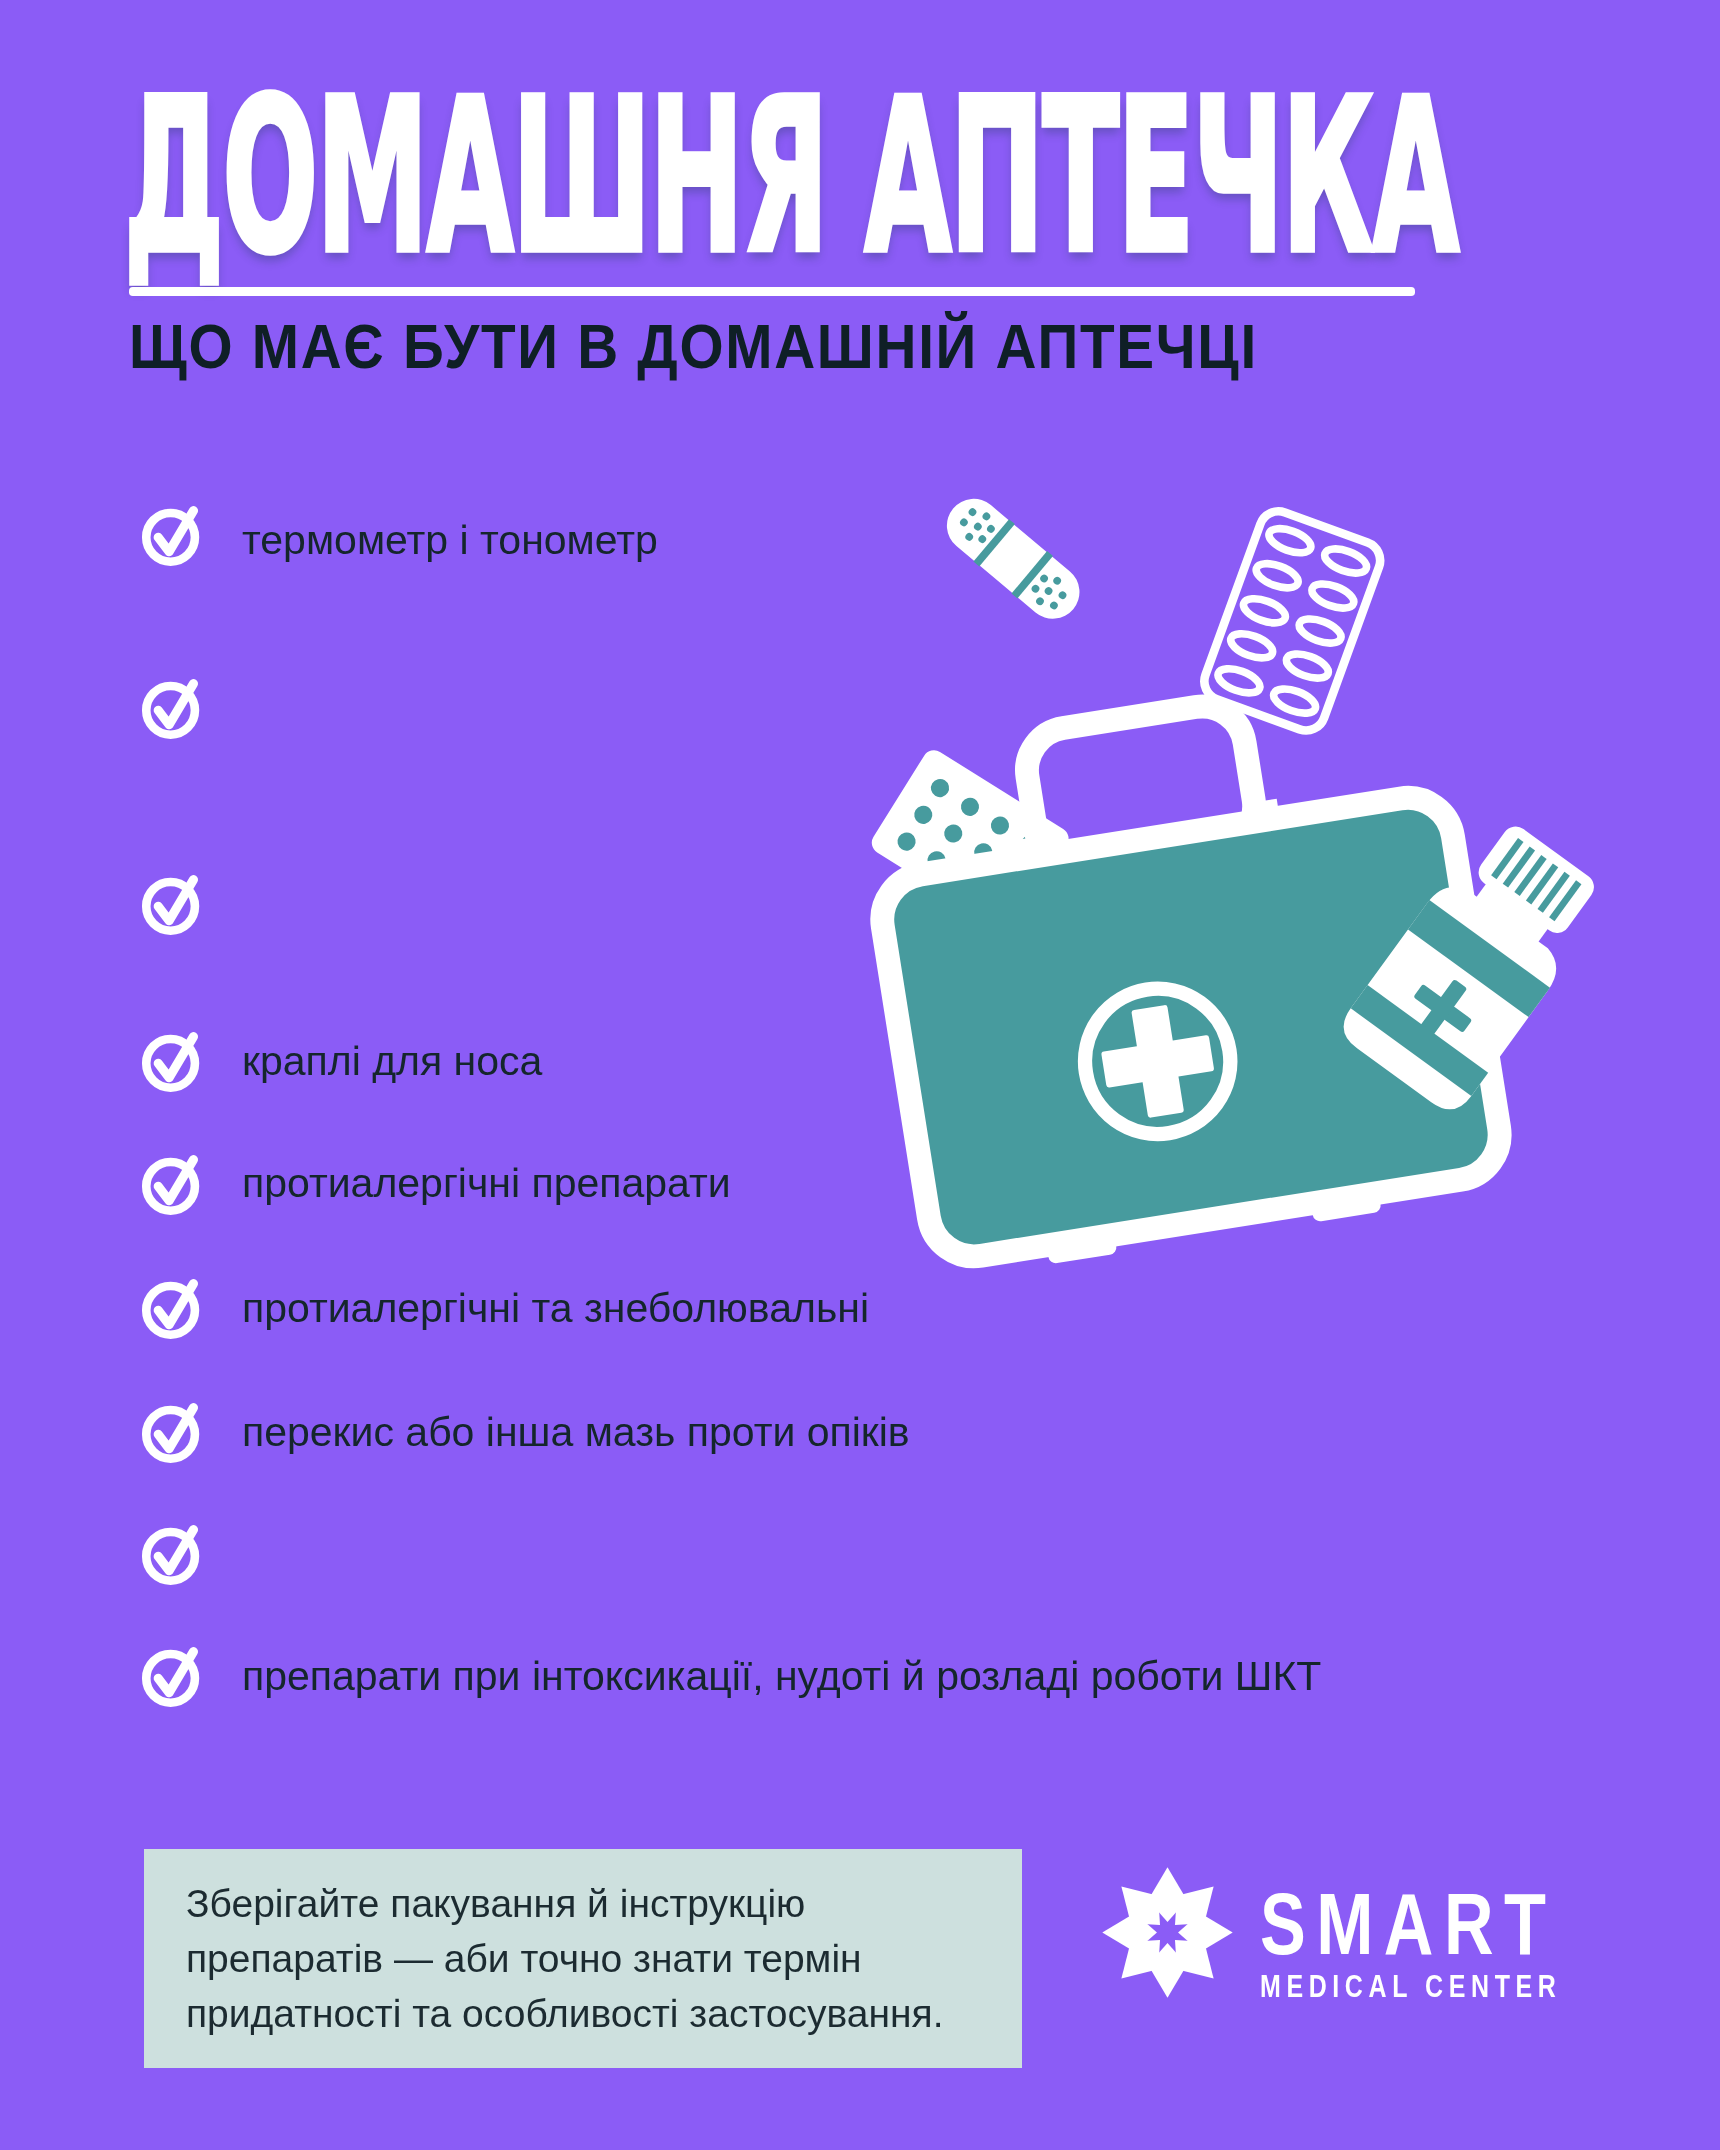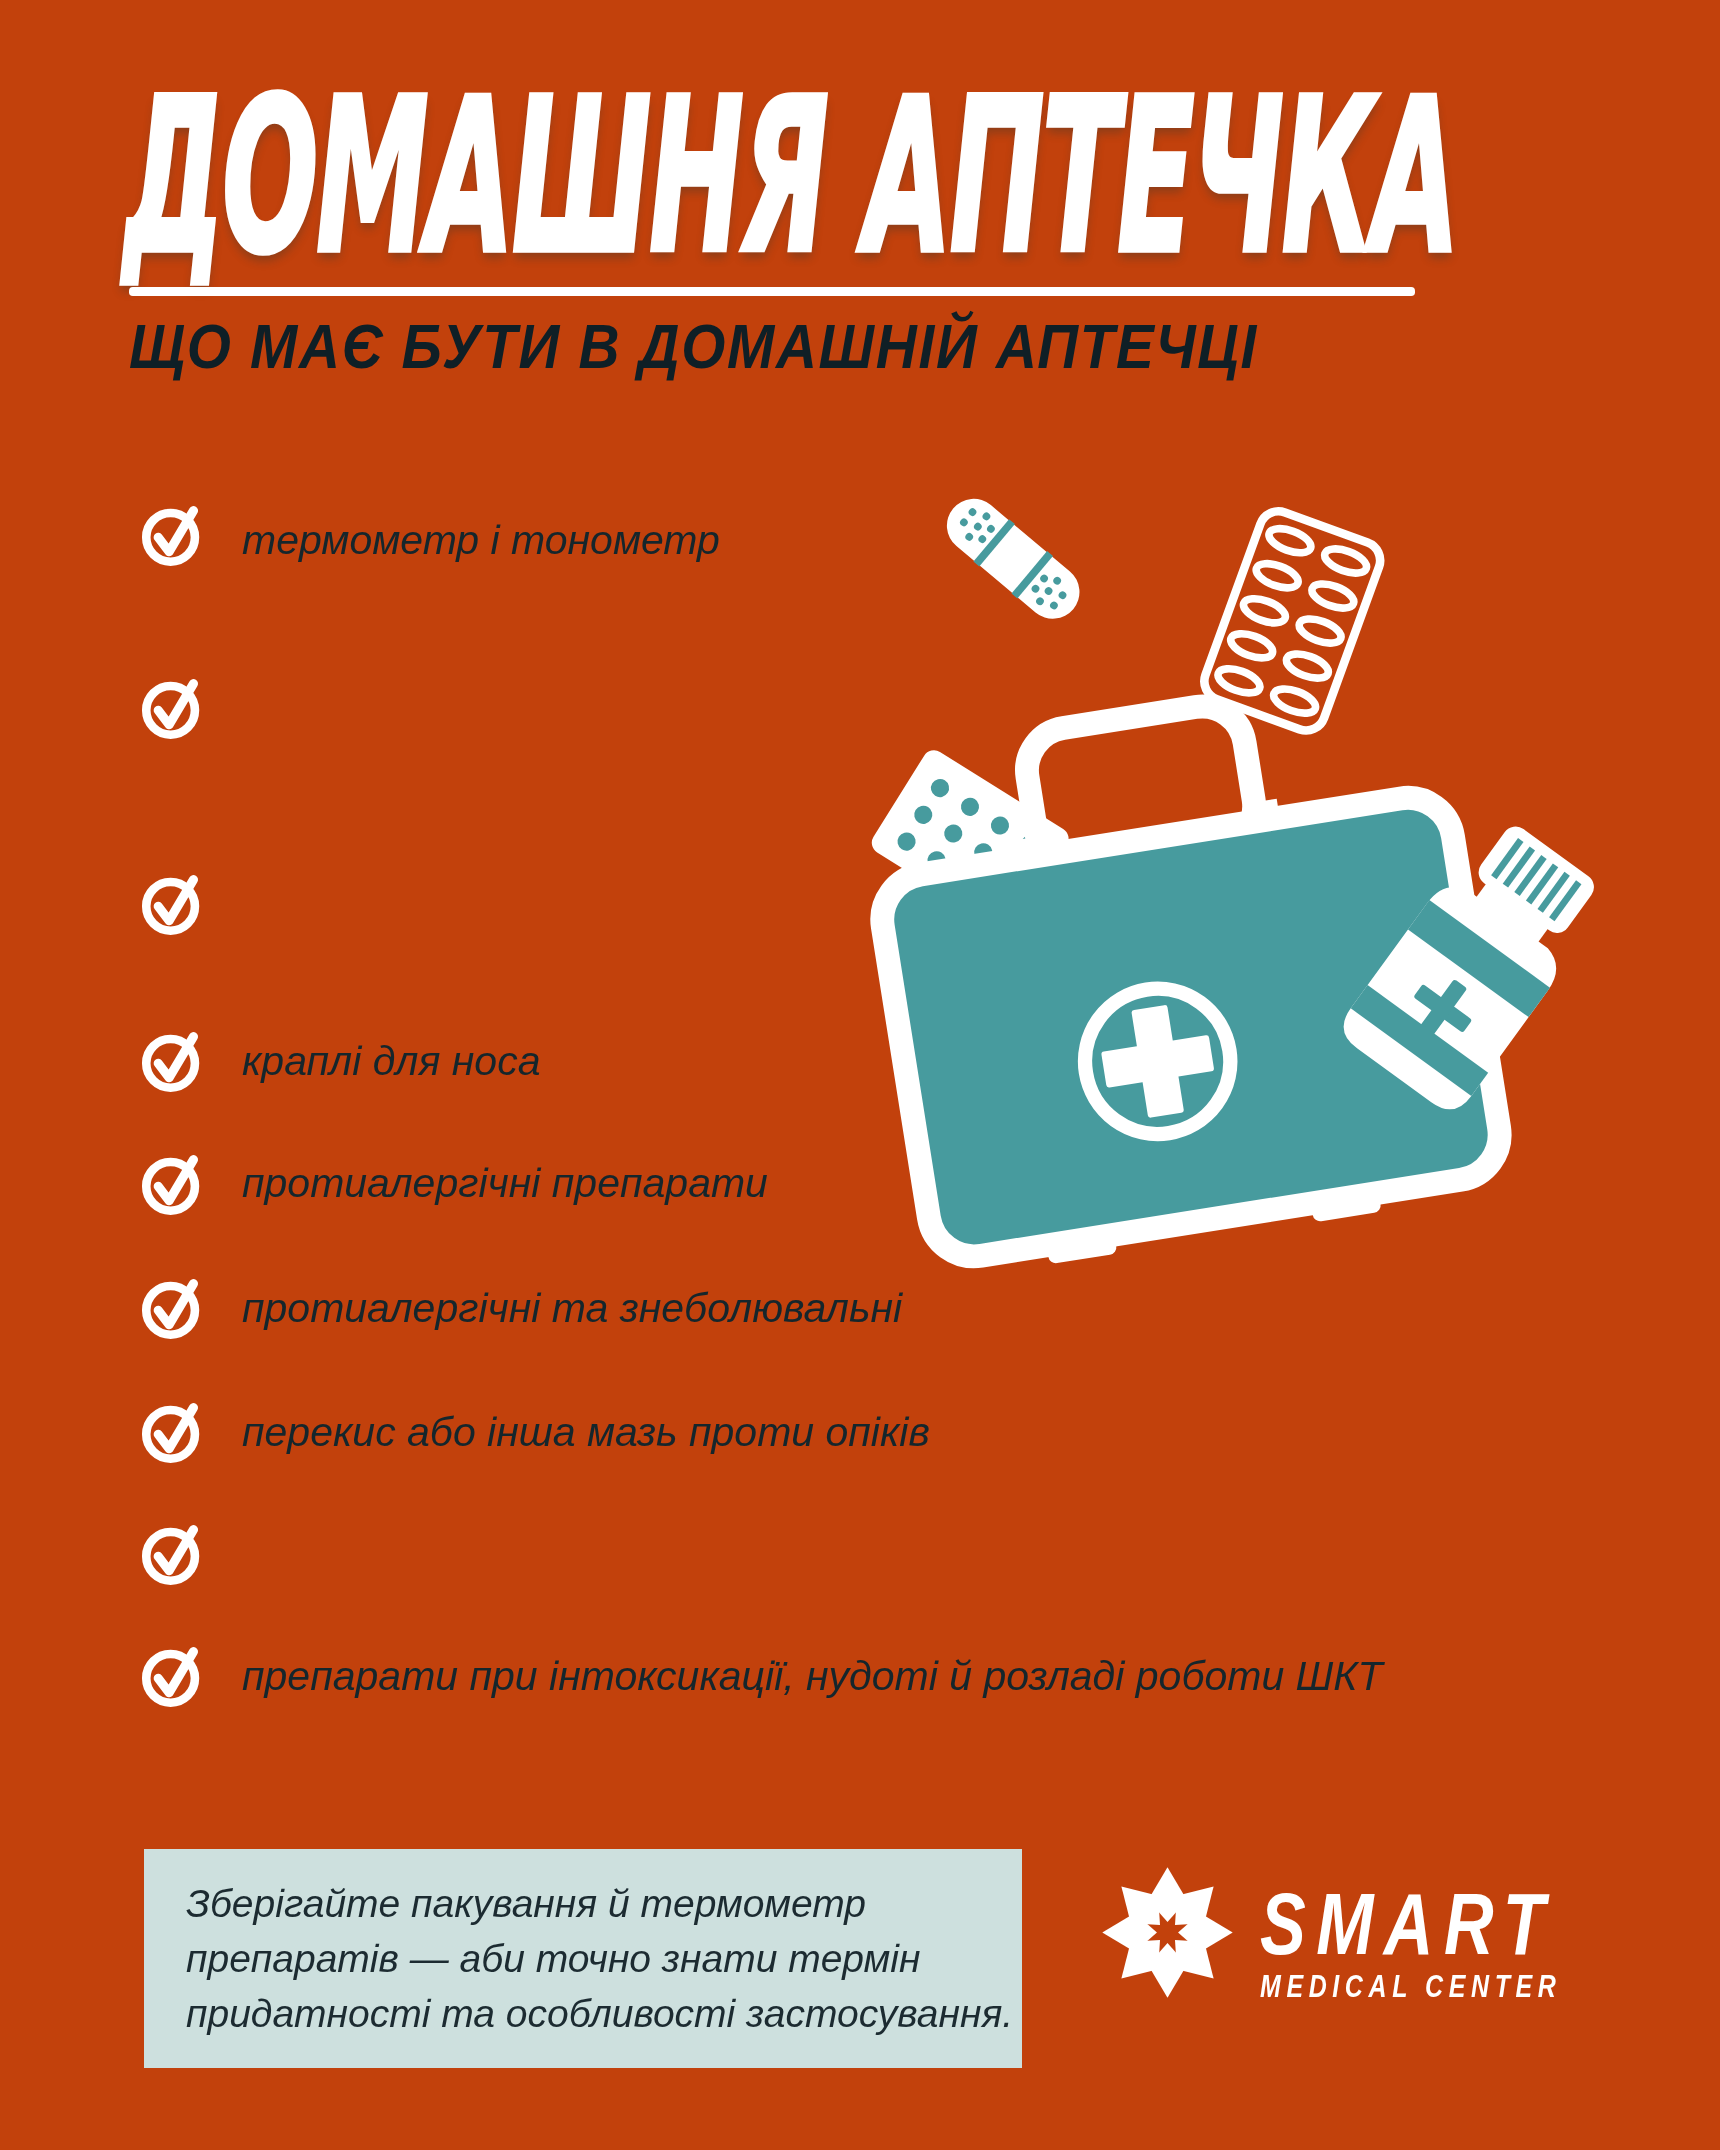--- a/index.html
+++ b/index.html
@@ -1,22 +1,21 @@
 <!DOCTYPE html>
 <html><head>
 <meta charset="utf-8">
 <style>
   html,body{margin:0;padding:0;background:#2c6d70;}
   .poster{
     position:relative;
     width:1721px;height:2151px;
-    background:#c2410c;
+    background:#8b5cf6;
     overflow:hidden;
     font-family:"Liberation Sans", sans-serif;
-    font-style:italic;
   }
   
   .title{
     position:absolute;left:124px;top:71px;height:229px;
     font-family:"DejaVu Sans", sans-serif;
     font-weight:bold;font-size:212px;line-height:1;
     color:#ffffff;letter-spacing:-2.9px;white-space:nowrap;
     transform:scaleX(0.53);transform-origin:left top;
     -webkit-text-stroke:5.7px #ffffff;
     text-shadow:0 7.6px 13.4px rgba(8,54,58,0.28);
@@ -228,21 +227,21 @@
       <rect x="-40" y="-106" width="80" height="28" fill="#ffffff"></rect>
       <path d="M -52,-84 L 52,-84 Q 78,-78 78,-48 L 78,88 Q 78,118 48,118 L -48,118 Q -78,118 -78,88 L -78,-48 Q -78,-78 -52,-84 Z" fill="#ffffff"></path>
       <rect x="-78" y="-52" width="156" height="38" fill="#479b9e"></rect>
       <rect x="-32" y="23" width="64" height="17" rx="3" fill="#479b9e"></rect>
       <rect x="-8.5" y="-0.5" width="17" height="64" rx="3" fill="#479b9e"></rect>
       <rect x="-78" y="58" width="156" height="30" fill="#479b9e"></rect>
     </g>
   </svg>
 
   <div class="note-box">
-    <span>Зберігайте пакування й термометр</span>
+    <span>Зберігайте пакування й інструкцію</span>
     <span>препаратів — аби точно знати термін</span>
     <span>придатності та особливості застосування.</span>
   </div>
 
   <svg class="logo-star" viewBox="-80 -80 160 160">
     <g fill="#ffffff">
       <polygon points="0,-74 22,-37 0,-12 -22,-37"></polygon>
       <polygon points="0,-74 22,-37 0,-12 -22,-37" transform="rotate(45)"></polygon>
       <polygon points="0,-74 22,-37 0,-12 -22,-37" transform="rotate(90)"></polygon>
       <polygon points="0,-74 22,-37 0,-12 -22,-37" transform="rotate(135)"></polygon>

